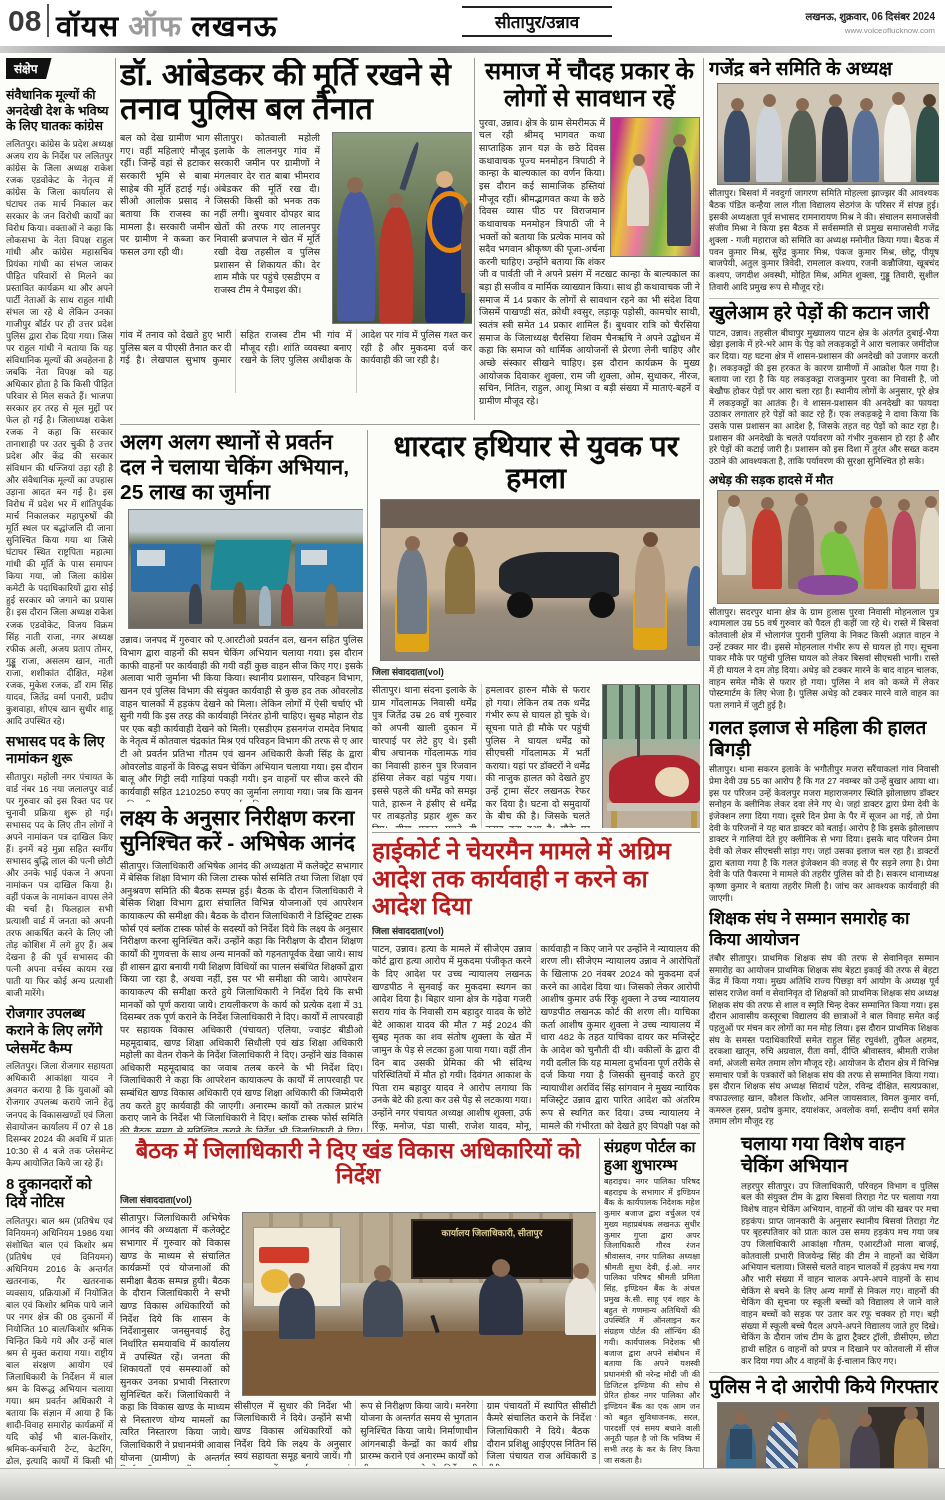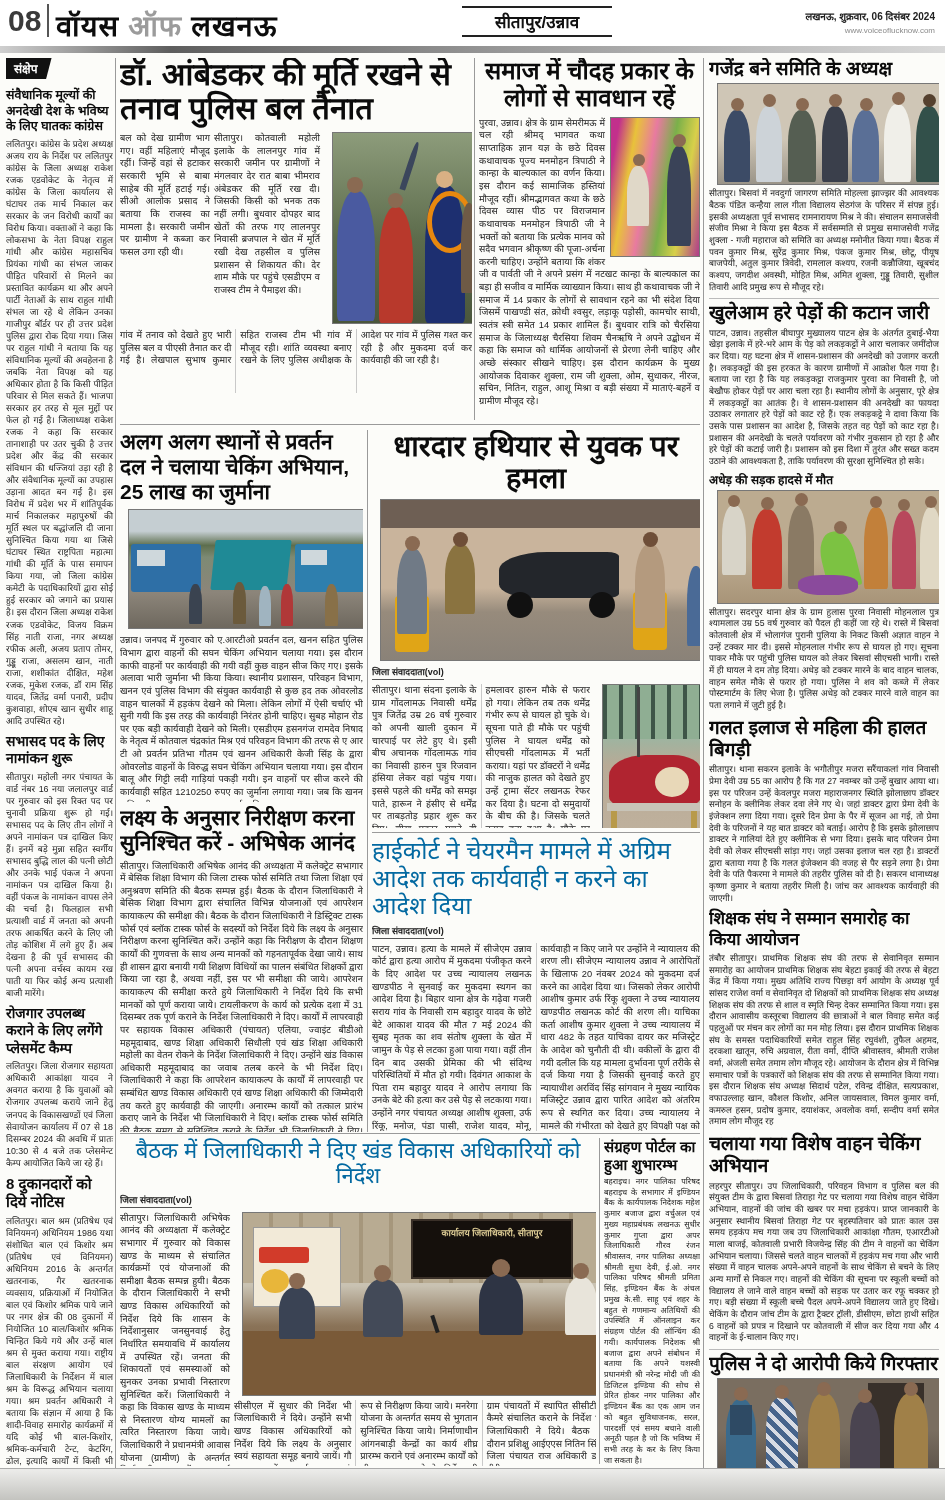--- a/index.html
+++ b/index.html
@@ -18,21 +18,21 @@
   .hdr-date{font-size:10px;font-weight:700;color:#222;}
   .hdr-web{font-size:8px;color:#8a8a8a;margin-top:3px;}
   .toprule{position:absolute;left:0;top:46px;width:945px;height:7px;
            background:linear-gradient(90deg,#cfcfcf,#5e5e5e 18%,#9a9a9a 55%,#d8d8d8);}
   
   .vrule{position:absolute;width:1px;background:#9a9a9a;}
   .hrule{position:absolute;height:1px;background:#9a9a9a;}
   
   .headline-xl{font-size:31px;line-height:1.1;font-weight:900;color:#0b0b0b;}
   .headline-lg{font-size:27px;line-height:1.12;font-weight:900;color:#0b0b0b;}
-  .headline-md{font-size:22px;line-height:1.15;font-weight:400;color:#0369a1;}
+  .headline-md{font-size:22px;line-height:1.15;font-weight:700;color:#b91c1c;}
   .headline-sm{font-size:21px;line-height:1.18;font-weight:900;color:#0b0b0b;}
   .headline-xs{font-size:15px;line-height:1.2;font-weight:900;color:#0b0b0b;}
   .body-txt{font-size:9.3px;line-height:1.36;text-align:justify;color:#1d1d1d;}
   .body-sm{font-size:8.7px;line-height:1.34;text-align:justify;color:#1d1d1d;}
   .byline{display:inline-block;font-size:9px;font-weight:700;color:#222;
           border-bottom:1px solid #555;padding-bottom:1px;margin:3px 0 4px;}
   .cols2{column-count:2;column-gap:9px;column-rule:1px solid #c9c9c9;}
   .cols3{column-count:3;column-gap:9px;column-rule:1px solid #c9c9c9;}
   
   .briefs{position:absolute;left:6px;top:58px;width:107px;}
@@ -284,21 +284,21 @@
     <div style="margin-top:5px;">
       <div class="headline-sm" style="font-size:19px;">गलत इलाज से महिला की हालत बिगड़ी</div>
       <div class="body-sm" style="margin-top:3px;">सीतापुर। थाना सकरन इलाके के भगौतीपुर मजरा सरैंयाकलां गांव निवासी प्रेमा देवी उम्र 55 का आरोप है कि गत 27 नवम्बर को उन्हें बुखार आया था। इस पर परिजन उन्हें केवलपुर मजरा महाराजनगर स्थिति झोलाछाप डॉक्टर सनोहन के क्लीनिक लेकर दवा लेने गए थे। जहां डाक्टर द्वारा प्रेमा देवी के इंजेक्शन लगा दिया गया। दूसरे दिन प्रेमा के पैर में सूजन आ गई, तो प्रेमा देवी के परिजनों ने यह बात डाक्टर को बताई। आरोप है कि इसके झोलाछाप डाक्टर ने गालियां देते हुए क्लीनिक से भगा दिया। इसके बाद परिजन प्रेमा देवी को लेकर सीएचसी सांड़ा गए। जहां उसका इलाज चल रहा है। डाक्टरों द्वारा बताया गया है कि गलत इंजेक्शन की वजह से पैर सड़ने लगा है। प्रेमा देवी के पति पैकरमा ने मामले की तहरीर पुलिस को दी है। सकरन थानाध्यक्ष कृष्णा कुमार ने बताया तहरीर मिली है। जांच कर आवश्यक कार्यवाही की जाएगी।</div>
     </div>
 
     <div style="margin-top:5px;">
       <div class="headline-xs" style="font-size:17px;">शिक्षक संघ ने सम्मान समारोह का किया आयोजन</div>
       <div class="body-sm" style="margin-top:3px;">तंबौर सीतापुर। प्राथमिक शिक्षक संघ की तरफ से सेवानिवृत सम्मान समारोह का आयोजन प्राथमिक शिक्षक संघ बेहटा इकाई की तरफ से बेहटा केंद्र में किया गया। मुख्य अतिथि राज्य पिछड़ा वर्ग आयोग के अध्यक्ष पूर्व सांसद राजेश वर्मा व सेवानिवृत दो शिक्षकों को प्राथमिक शिक्षक संघ अध्यक्ष शिक्षक संघ की तरफ से शाल व स्मृति चिन्ह देकर सम्मानित किया गया। इस दौरान आवासीय कस्तूरबा विद्यालय की छात्राओं ने बाल विवाह समेत कई पहलुओं पर मंचन कर लोगों का मन मोह लिया। इस दौरान प्राथमिक शिक्षक संघ के समस्त पदाधिकारियों समेत राहुल सिंह रघुवंशी, तुफैल अहमद, दरकशा खातून, रुचि अग्रवाल, रीता वर्मा, दीप्ति श्रीवास्तव, श्रीमती राजेश वर्मा, अंजली समेत तमाम लोग मौजूद रहे। आयोजन के दौरान क्षेत्र में विभिन्न समाचार पत्रों के पत्रकारों को शिक्षक संघ की तरफ से सम्मानित किया गया। इस दौरान शिक्षक संघ अध्यक्ष सिदार्थ पटेल, रविन्द्र दीक्षित, सत्यप्रकाश, वफाउल्लाह खान, कौशल किशोर, अनिल जायसवाल, विमल कुमार वर्मा, कमरुल हसन, प्रदोष कुमार, दयाशंकर, अवलोक वर्मा, सन्दीप वर्मा समेत तमाम लोग मौजूद रह</div>
     </div>
 
-    <div style="margin-top:5px;">
+    <div style="margin-top:5px;margin-left:32px;">
       <div class="headline-sm" style="font-size:19px;">चलाया गया विशेष वाहन चेकिंग अभियान</div>
       <div class="body-sm" style="margin-top:3px;">लहरपुर सीतापुर। उप जिलाधिकारी, परिवहन विभाग व पुलिस बल की संयुक्त टीम के द्वारा बिसवां तिराहा गेट पर चलाया गया विशेष वाहन चेकिंग अभियान, वाहनों की जांच की खबर पर मचा हड़कंप। प्राप्त जानकारी के अनुसार स्थानीय बिसवां तिराहा गेट पर बृहस्पतिवार को प्रातः काल उस समय हड़कंप मच गया जब उप जिलाधिकारी आकांक्षा गौतम, एआरटीओ माला बाजई, कोतवाली प्रभारी विजयेन्द्र सिंह की टीम ने वाहनों का चेकिंग अभियान चलाया। जिससे चलते वाहन चालकों में हड़कंप मच गया और भारी संख्या में वाहन चालक अपने-अपने वाहनों के साथ चेकिंग से बचने के लिए अन्य मार्गों से निकल गए। वाहनों की चेकिंग की सूचना पर स्कूली बच्चों को विद्यालय ले जाने वाले वाहन बच्चों को सड़क पर उतार कर रफू चक्कर हो गए। बड़ी संख्या में स्कूली बच्चे पैदल अपने-अपने विद्यालय जाते हुए दिखे। चेकिंग के दौरान जांच टीम के द्वारा ट्रैक्टर ट्रॉली, डीसीएम, छोटा हाथी सहित 6 वाहनों को प्रपत्र न दिखाने पर कोतवाली में सीज कर दिया गया और 4 वाहनों के ई-चालान किए गए।</div>
     </div>
 
     <div style="margin-top:5px;border-top:1px solid #bbb;padding-top:3px;">
       <div class="headline-sm" style="font-size:19px;">पुलिस ने दो आरोपी किये गिरफ्तार</div>
       <div class="photo" style="width:228px;height:94px;margin-top:3px;background:linear-gradient(#7a6e60 55%,#5c5248);">
         <div style="position:absolute;left:150px;top:4px;width:56px;height:86px;background:#38302a;"></div>
         <div class="p" style="left:8px;top:20px;width:30px;height:72px;background:#3a6a8c;"></div>
           <div class="head" style="left:16px;top:8px;width:14px;height:14px;"></div>

